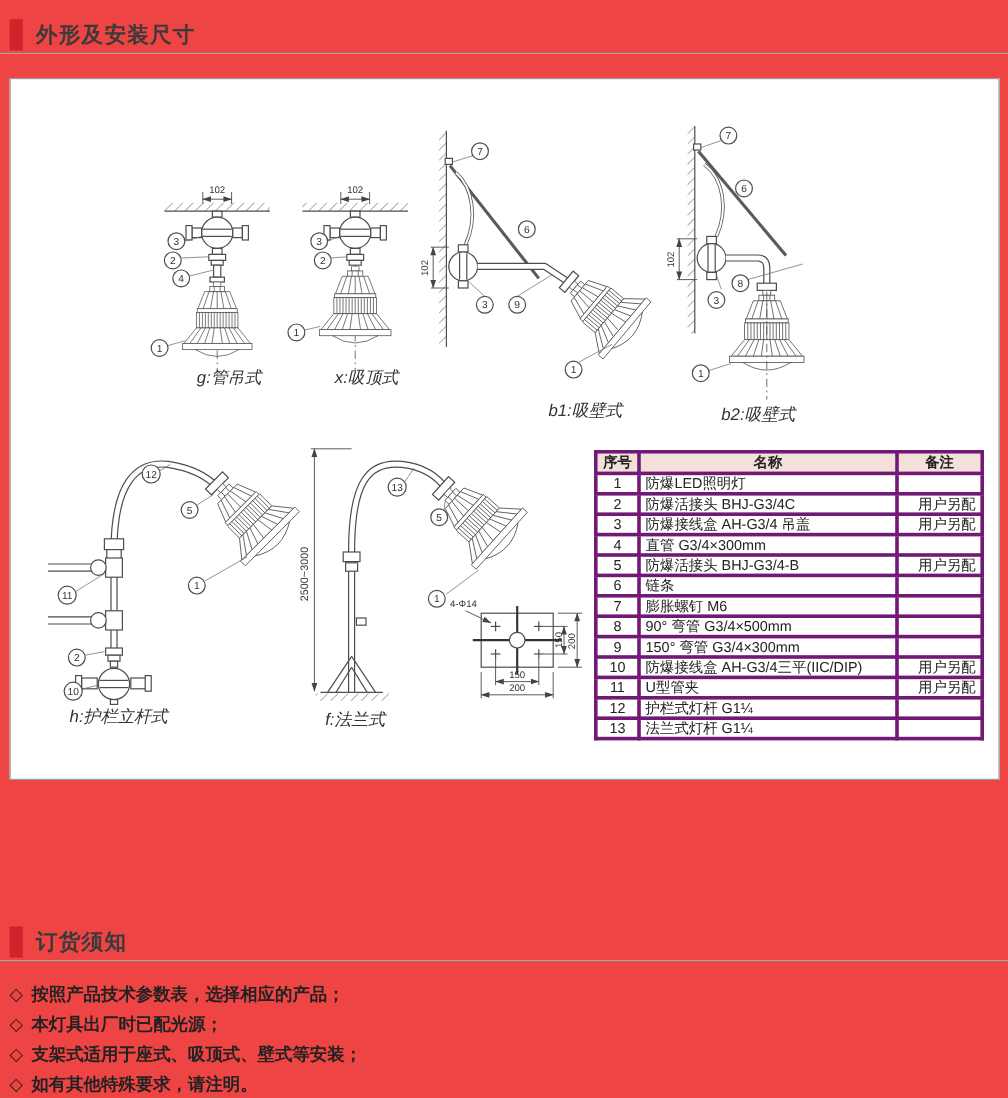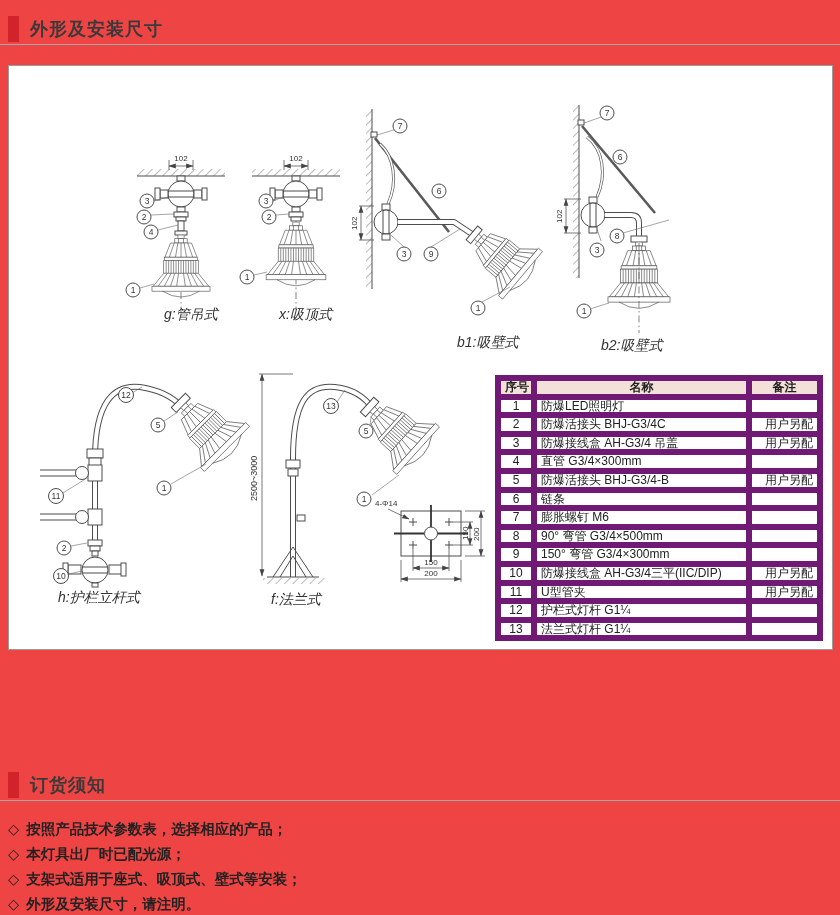--- a/index.html
+++ b/index.html
@@ -26,21 +26,21 @@
   .rod{stroke:#5a5a5a;stroke-width:2.6;fill:none;}
   .tube-o{stroke:#4d4d4d;stroke-width:6;fill:none;stroke-linejoin:round;stroke-linecap:butt;}
   .tube-i{stroke:#ffffff;stroke-width:4;fill:none;stroke-linejoin:round;stroke-linecap:butt;}
   .cond-o{stroke:#5a5a5a;stroke-width:3;fill:none;}
   .cond-i{stroke:#fff;stroke-width:1.6;fill:none;}
   .cl{stroke:#555;stroke-width:0.7;stroke-dasharray:7 3 1.5 3;fill:none;}
   .cross{stroke:#333;stroke-width:1.8;fill:none;}
 
   .parts-table{position:absolute;left:494px;top:374px;}
   .parts-table table{border-collapse:collapse;table-layout:fixed;width:322px;font-size:12px;color:#222;}
-  .parts-table th,.parts-table td{border:6px solid #701a75;height:17px;padding:0 4px;line-height:1.05;overflow:hidden;white-space:nowrap;}
+  .parts-table th,.parts-table td{border:3px solid #701a75;height:17px;padding:0 4px;line-height:1.05;overflow:hidden;white-space:nowrap;}
   .parts-table th{background:#f3e0d8;font-weight:bold;text-align:center;height:18px;}
   .parts-table td.c0{text-align:center;}
   .parts-table td.c1{text-align:left;}
   .parts-table td.c2{text-align:right;}
 
   .notes{position:absolute;left:8px;top:820px;width:800px;}
   .note-item{font-size:14.5px;color:#222;font-weight:bold;height:25px;line-height:19px;}
   .note-item .dia{margin-right:7px;font-weight:normal;}
 </style>
 </head>
@@ -518,16 +518,16 @@
   </div>
 
   <div class="red-bar" style="left:8px;top:772px;"></div>
   <div class="sec-title" style="left:30px;top:773px;">订货须知</div>
   <div class="sec-rule" style="top:800px;"></div>
 
   <div class="notes">
     <div class="note-item"><span class="dia">◇</span><span>按照产品技术参数表，选择相应的产品；</span></div>
     <div class="note-item"><span class="dia">◇</span><span>本灯具出厂时已配光源；</span></div>
     <div class="note-item"><span class="dia">◇</span><span>支架式适用于座式、吸顶式、壁式等安装；</span></div>
-    <div class="note-item"><span class="dia">◇</span><span>外形及安装尺寸，请注明。</span></div>
+    <div class="note-item"><span class="dia">◇</span><span>如有其他特殊要求，请注明。</span></div>
   </div>
 
 </div>
 
 </body></html>

